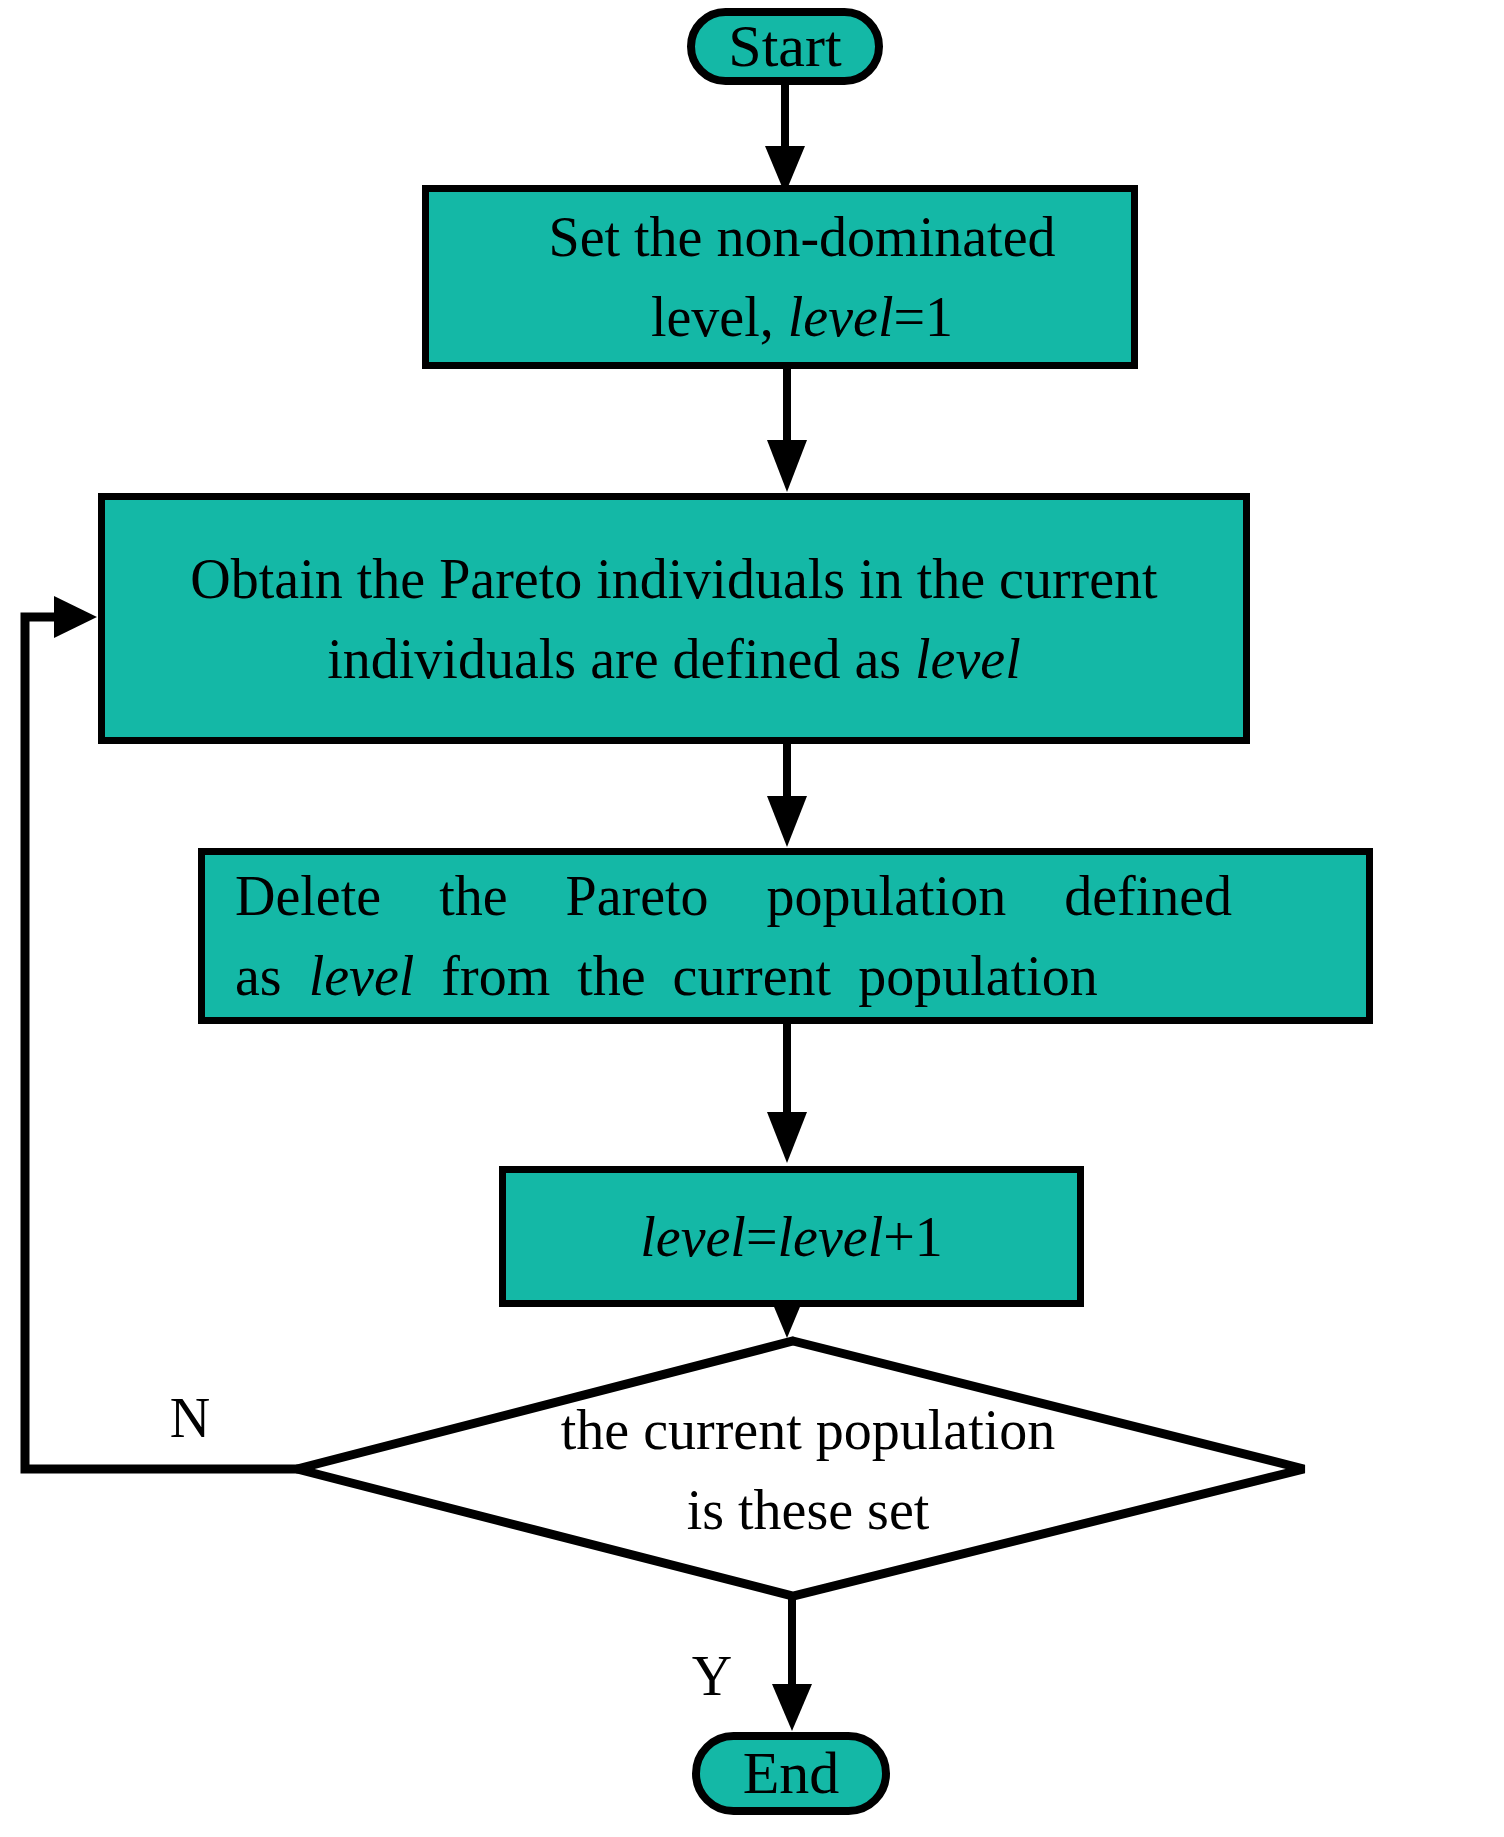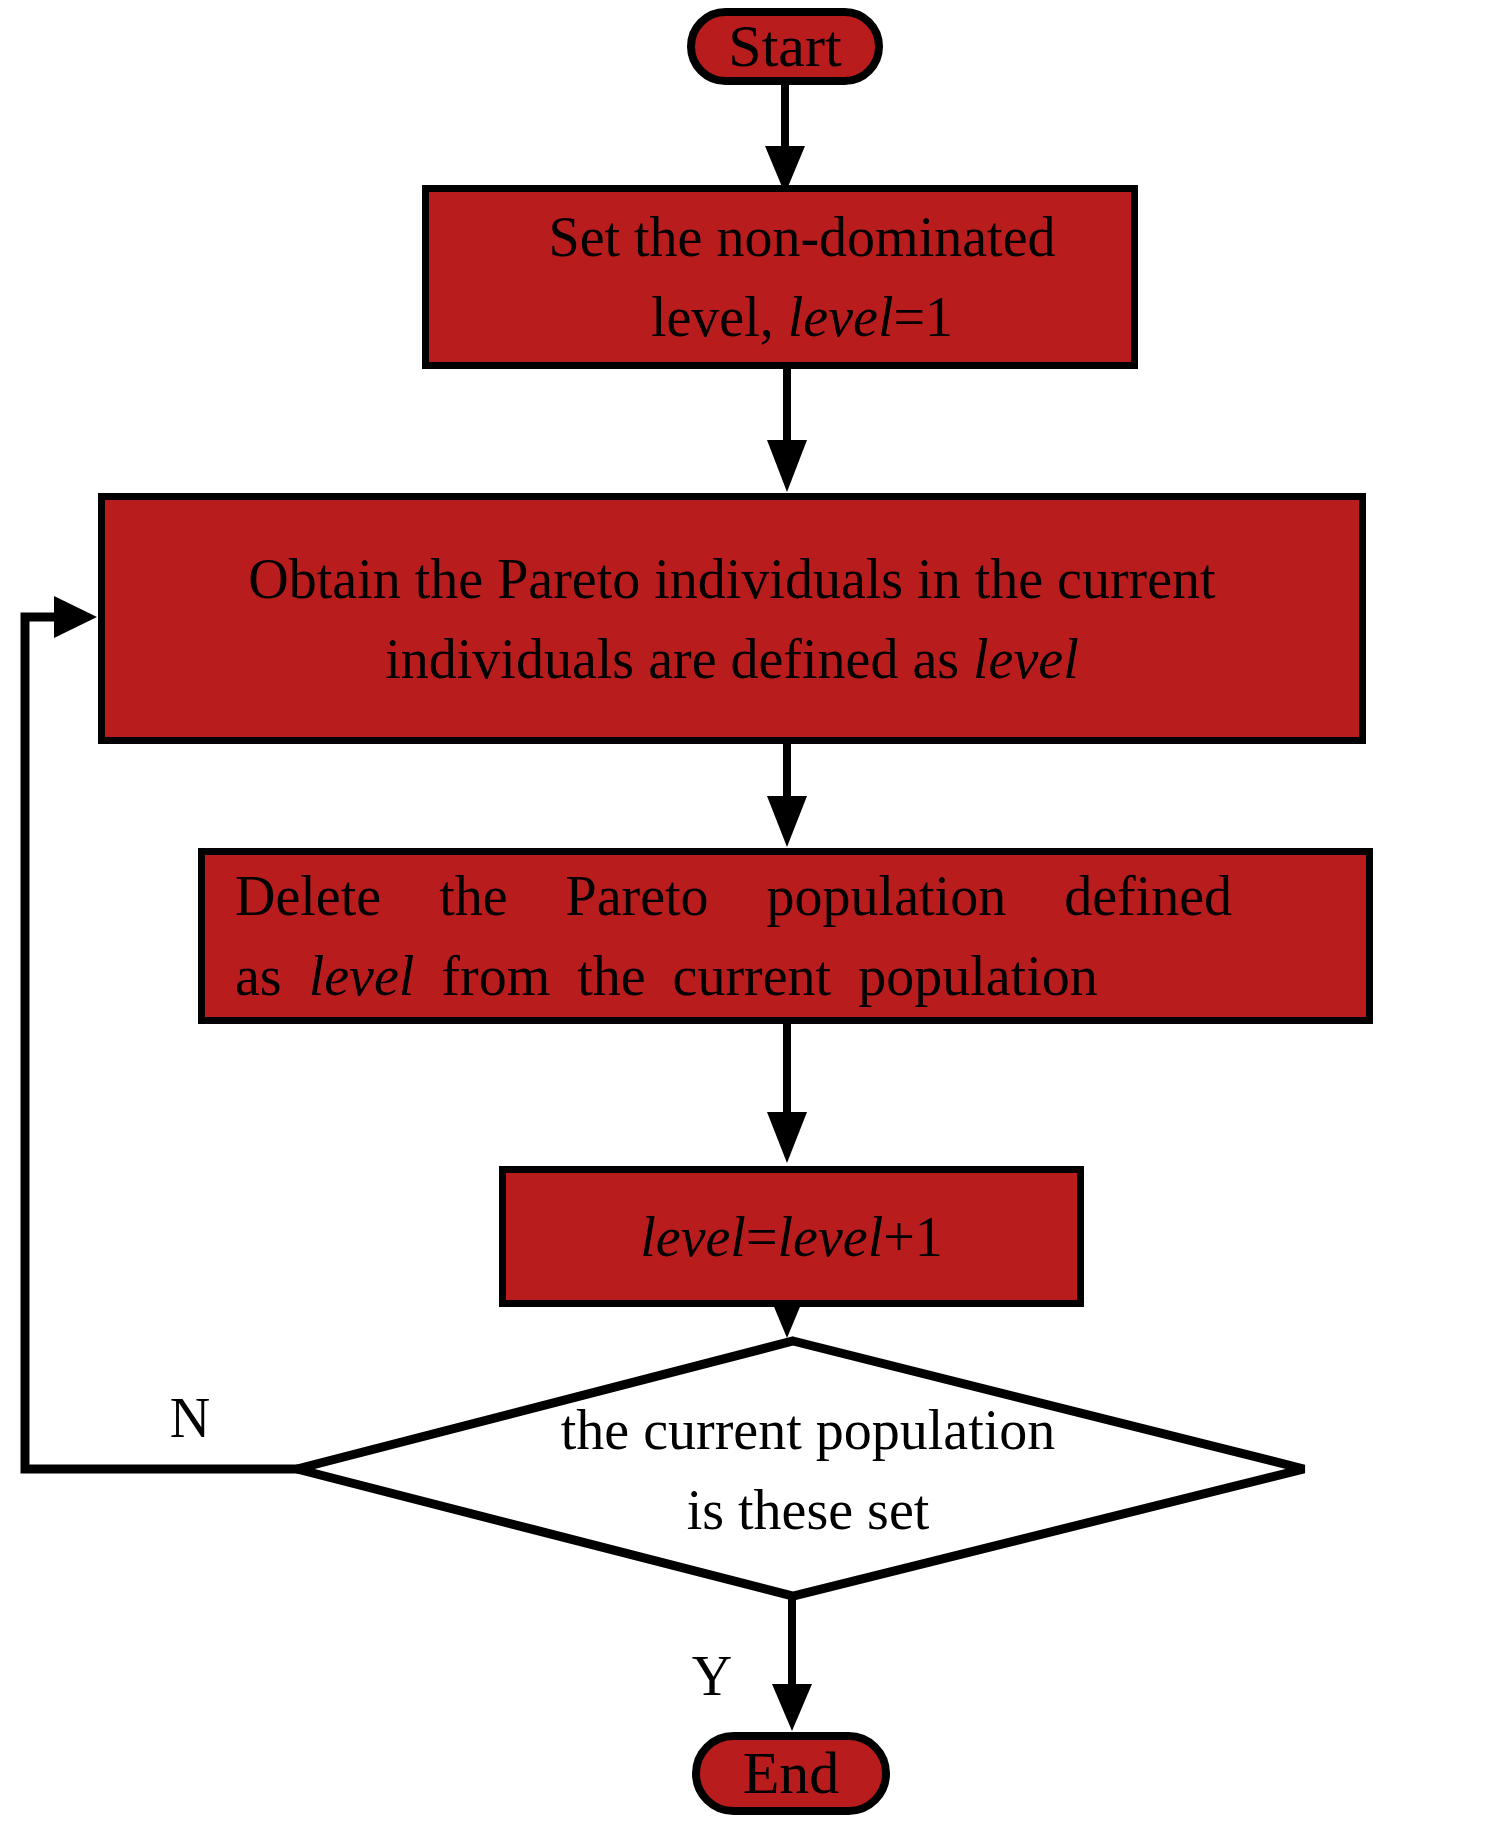--- a/index.html
+++ b/index.html
@@ -12,21 +12,21 @@
     font-family: "Liberation Serif", serif;
     overflow: hidden;
   }
   svg.layer {
     position: absolute;
     left: 0; top: 0;
     width: 1504px; height: 1837px;
   }
   .node {
     position: absolute;
-    background: #b91c1c;
+    background: #14b8a6;
     border: 7px solid #000000;
     box-sizing: border-box;
     display: flex;
     flex-direction: column;
     align-items: center;
     justify-content: center;
     text-align: center;
   }
   .terminator {
     border-radius: 42px;
@@ -86,21 +86,21 @@
 
   <div class="node terminator" style="left:687px; top:8px; width:196px; height:77px;">
     <span>Start</span>
   </div>
 
   <div class="node process" style="left:422px; top:185px; width:716px; height:184px;padding-left:44px;">
     <div class="ln">Set the non-dominated</div>
     <div class="ln"><span>level, </span><span class="it">level</span><span>=1</span></div>
   </div>
 
-  <div class="node process" style="left:98px; top:493px; width:1268px; height:251px;">
+  <div class="node process" style="left:98px; top:493px; width:1152px; height:251px;">
     <div class="ln">Obtain the Pareto individuals in the current</div>
     <div class="ln"><span>individuals are defined as </span><span class="it">level</span></div>
   </div>
 
   <div class="node process leftalign" style="left:198px; top:848px; width:1175px; height:176px;">
     <div class="ln wide-words">Delete the Pareto population defined</div>
     <div class="ln mid-words"><span>as </span><span class="it">level</span><span> from the current population</span></div>
   </div>
 
   <div class="node process" style="left:499px; top:1166px; width:585px; height:141px;">

